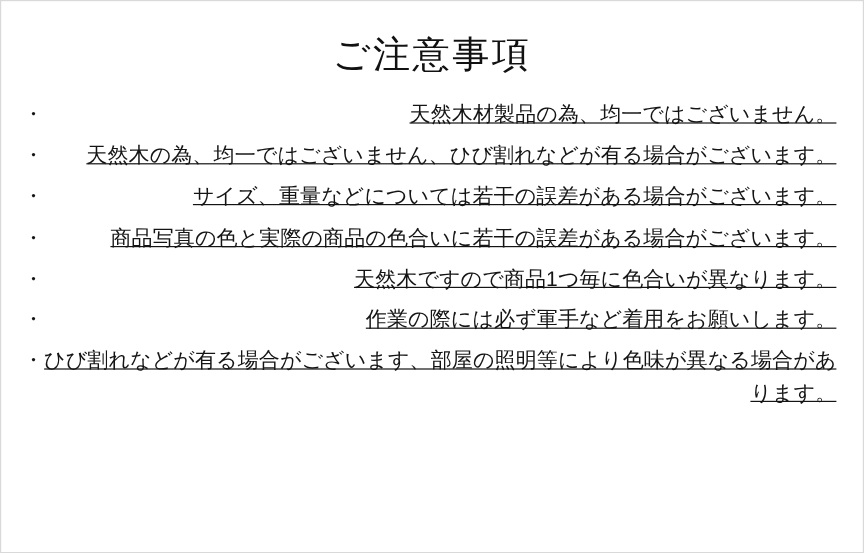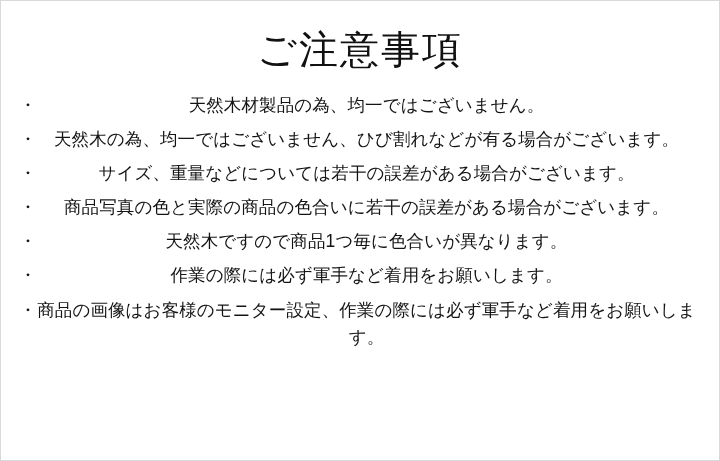--- a/index.html
+++ b/index.html
@@ -18,21 +18,21 @@
     position: relative;
     width: 720px;
     height: 461px;
     box-sizing: border-box;
     background: #ffffff;
     border: 1px solid #d9d9d9;
     padding: 0;
   }
   .title {
     text-align: center;
-    font-size: 39px;
+    font-size: 31px;
     font-weight: 400;
     letter-spacing: 2px;
     color: #111111;
     margin: 0;
     padding: 26px 0 18px 0;
     line-height: 1.2;
   }
   .notes {
     list-style: none;
     margin: 0;
@@ -49,22 +49,23 @@
   .bullet {
     flex: 0 0 auto;
     width: 17px;
     text-align: left;
     font-size: 17.5px;
     line-height: 1.55;
     color: #141414;
   }
   .note-text {
     flex: 1 1 auto;
-    text-align: center;
+    text-align: right;
     letter-spacing: 0.1px;
+    text-decoration: underline;
   }
 </style>
 </head>
 <body>
 
 <div class="page">
 
   <h1 class="title">ご注意事項</h1>
 
   <ul class="notes">
@@ -87,17 +88,17 @@
     <li class="note-item">
       <span class="bullet">・</span>
       <span class="note-text">天然木ですので商品1つ毎に色合いが異なります。</span>
     </li>
     <li class="note-item">
       <span class="bullet">・</span>
       <span class="note-text">作業の際には必ず軍手など着用をお願いします。</span>
     </li>
     <li class="note-item">
       <span class="bullet">・</span>
-      <span class="note-text">商品の画像はお客様のモニター設定、作業の際には必ず軍手など着用をお願いします。</span>
+      <span class="note-text">ひび割れなどが有る場合がございます、部屋の照明等により色味が異なる場合があります。</span>
     </li>
   </ul>
 
 </div>
 
 </body></html>

